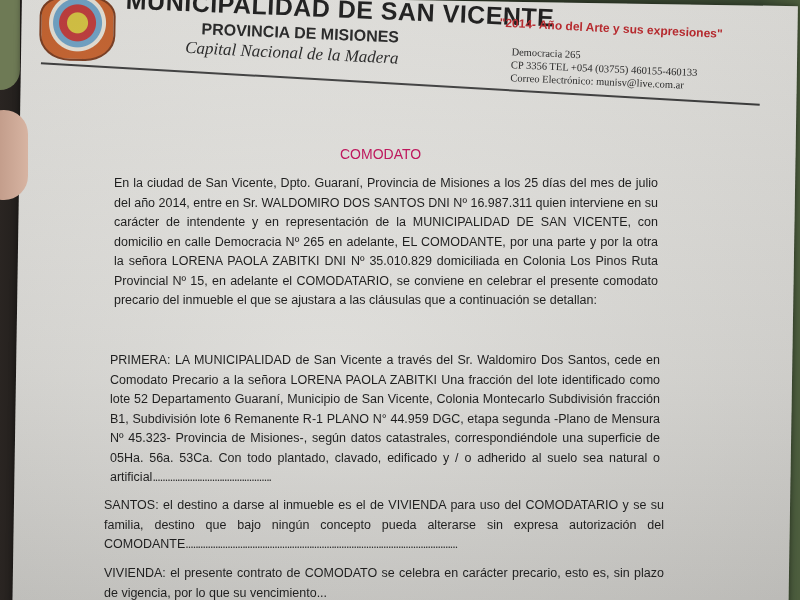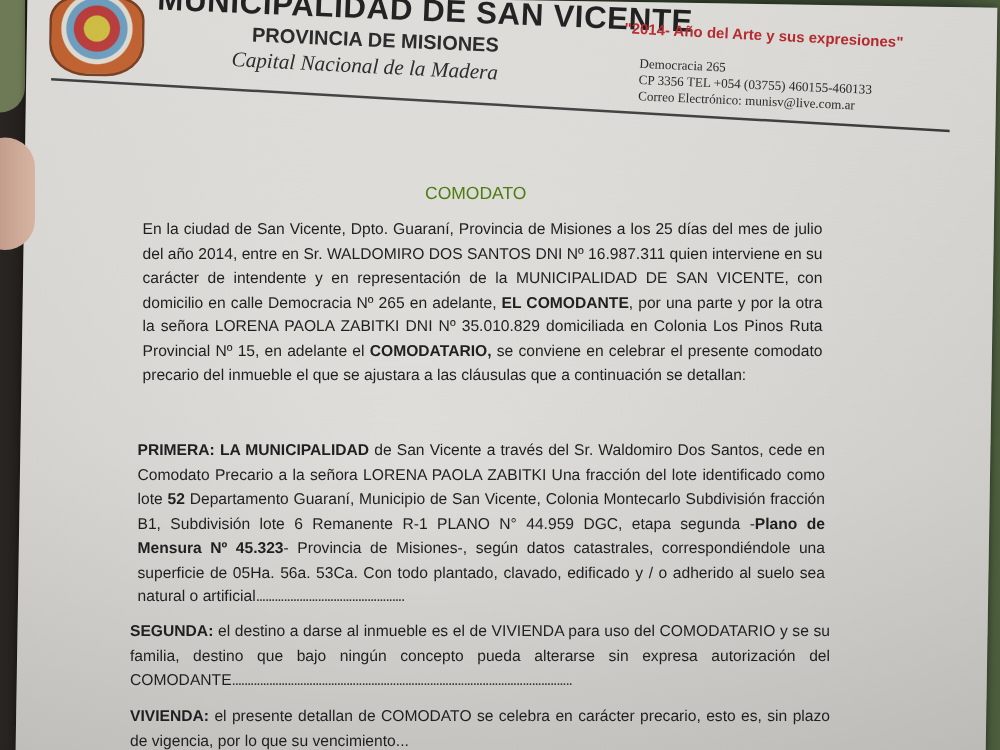--- a/index.html
+++ b/index.html
@@ -52,31 +52,31 @@
     }
     .hdr-addr {
       position: absolute; left: 490px; top: 46px; font-family: "Liberation Serif", serif;
       font-size: 10.5px; color: #222; line-height: 13px; transform: rotate(1.5deg);
     }
     .hdr-line {
       position: absolute; left: 20px; top: 68px; width: 720px; height: 2px;
       background: #3a3a3a; transform: rotate(2.4deg); transform-origin: left;
     }
     .doc-title {
-      position: absolute; left: 340px; top: 146px; font-size: 14px; color: #4d7c0f;
+      position: absolute; left: 340px; top: 146px; font-size: 14px; color: #be185d;
     }
     .body-text {
       position: absolute; left: 114px; width: 544px; font-size: 12.5px; color: #1f1f1f;
       line-height: 19.5px; text-align: justify;
     }
     .p-intro { top: 174px; }
     .p1 { top: 351px; left: 110px; width: 550px; }
     .p2 { top: 496px; left: 104px; width: 560px; }
     .p3 { top: 564px; left: 104px; width: 560px; }
-    .bold { font-weight: bold; }
+    .bold { font-weight: normal; }
     .dots { letter-spacing: -1px; color: #333; }
   </style>
 </head>
 <body>
 
 <div class="thumb2"></div>
 
 <div class="paper">
   <div class="logo"></div>
   <div class="hdr-title">MUNICIPALIDAD DE SAN VICENTE</div>
@@ -90,17 +90,17 @@
   </div>
   <div class="hdr-line"></div>
 </div>
 
 <div class="doc-title">COMODATO</div>
 
 <div class="body-text p-intro"><span>En la ciudad de San Vicente, Dpto. Guaraní, Provincia de Misiones a los 25 días del mes de julio del año 2014, entre en Sr. WALDOMIRO DOS SANTOS DNI Nº 16.987.311 quien interviene en su carácter de intendente y en representación de la MUNICIPALIDAD DE SAN VICENTE, con domicilio en calle  Democracia Nº 265 en adelante, </span><span class="bold">EL COMODANTE</span><span>, por una parte y por la otra la señora LORENA PAOLA ZABITKI DNI Nº 35.010.829 domiciliada en Colonia Los Pinos Ruta Provincial Nº 15, en adelante el </span><span class="bold">COMODATARIO,</span><span> se conviene en celebrar el presente comodato precario del inmueble el que se ajustara a las cláusulas que a continuación se detallan:</span></div>
 
 <div class="body-text p1"><span class="bold">PRIMERA:</span><span class="bold"> LA MUNICIPALIDAD</span><span> de San Vicente a través del Sr. Waldomiro Dos  Santos, cede en Comodato Precario a la señora LORENA PAOLA ZABITKI Una fracción del lote identificado como lote </span><span class="bold">52</span><span> Departamento Guaraní, Municipio de San Vicente, Colonia Montecarlo Subdivisión fracción B1,  Subdivisión lote 6 Remanente R-1 PLANO N° 44.959 DGC, etapa segunda -</span><span class="bold">Plano de Mensura Nº 45.323</span><span>- Provincia de Misiones-, según datos catastrales, correspondiéndole una superficie de 05Ha. 56a. 53Ca. Con todo plantado, clavado, edificado y / o adherido al suelo sea natural o artificial</span><span class="dots">................................................</span></div>
 
-<div class="body-text p2"><span class="bold">SEGUNDA:</span><span> el destino a darse al inmueble es el de VIVIENDA para uso del COMODATARIO y se su familia, destino que bajo ningún concepto pueda alterarse sin expresa autorización del COMODANTE</span><span class="dots">..............................................................................................................</span></div>
+<div class="body-text p2"><span class="bold">SANTOS:</span><span> el destino a darse al inmueble es el de VIVIENDA para uso del COMODATARIO y se su familia, destino que bajo ningún concepto pueda alterarse sin expresa autorización del COMODANTE</span><span class="dots">..............................................................................................................</span></div>
 
-<div class="body-text p3"><span class="bold">VIVIENDA:</span><span> el presente detallan de COMODATO se celebra en carácter precario, esto es, sin plazo de vigencia, por lo que su vencimiento...</span></div>
+<div class="body-text p3"><span class="bold">VIVIENDA:</span><span> el presente contrato de COMODATO se celebra en carácter precario, esto es, sin plazo de vigencia, por lo que su vencimiento...</span></div>
 
 <div class="thumb"></div>
 
 </body></html>

